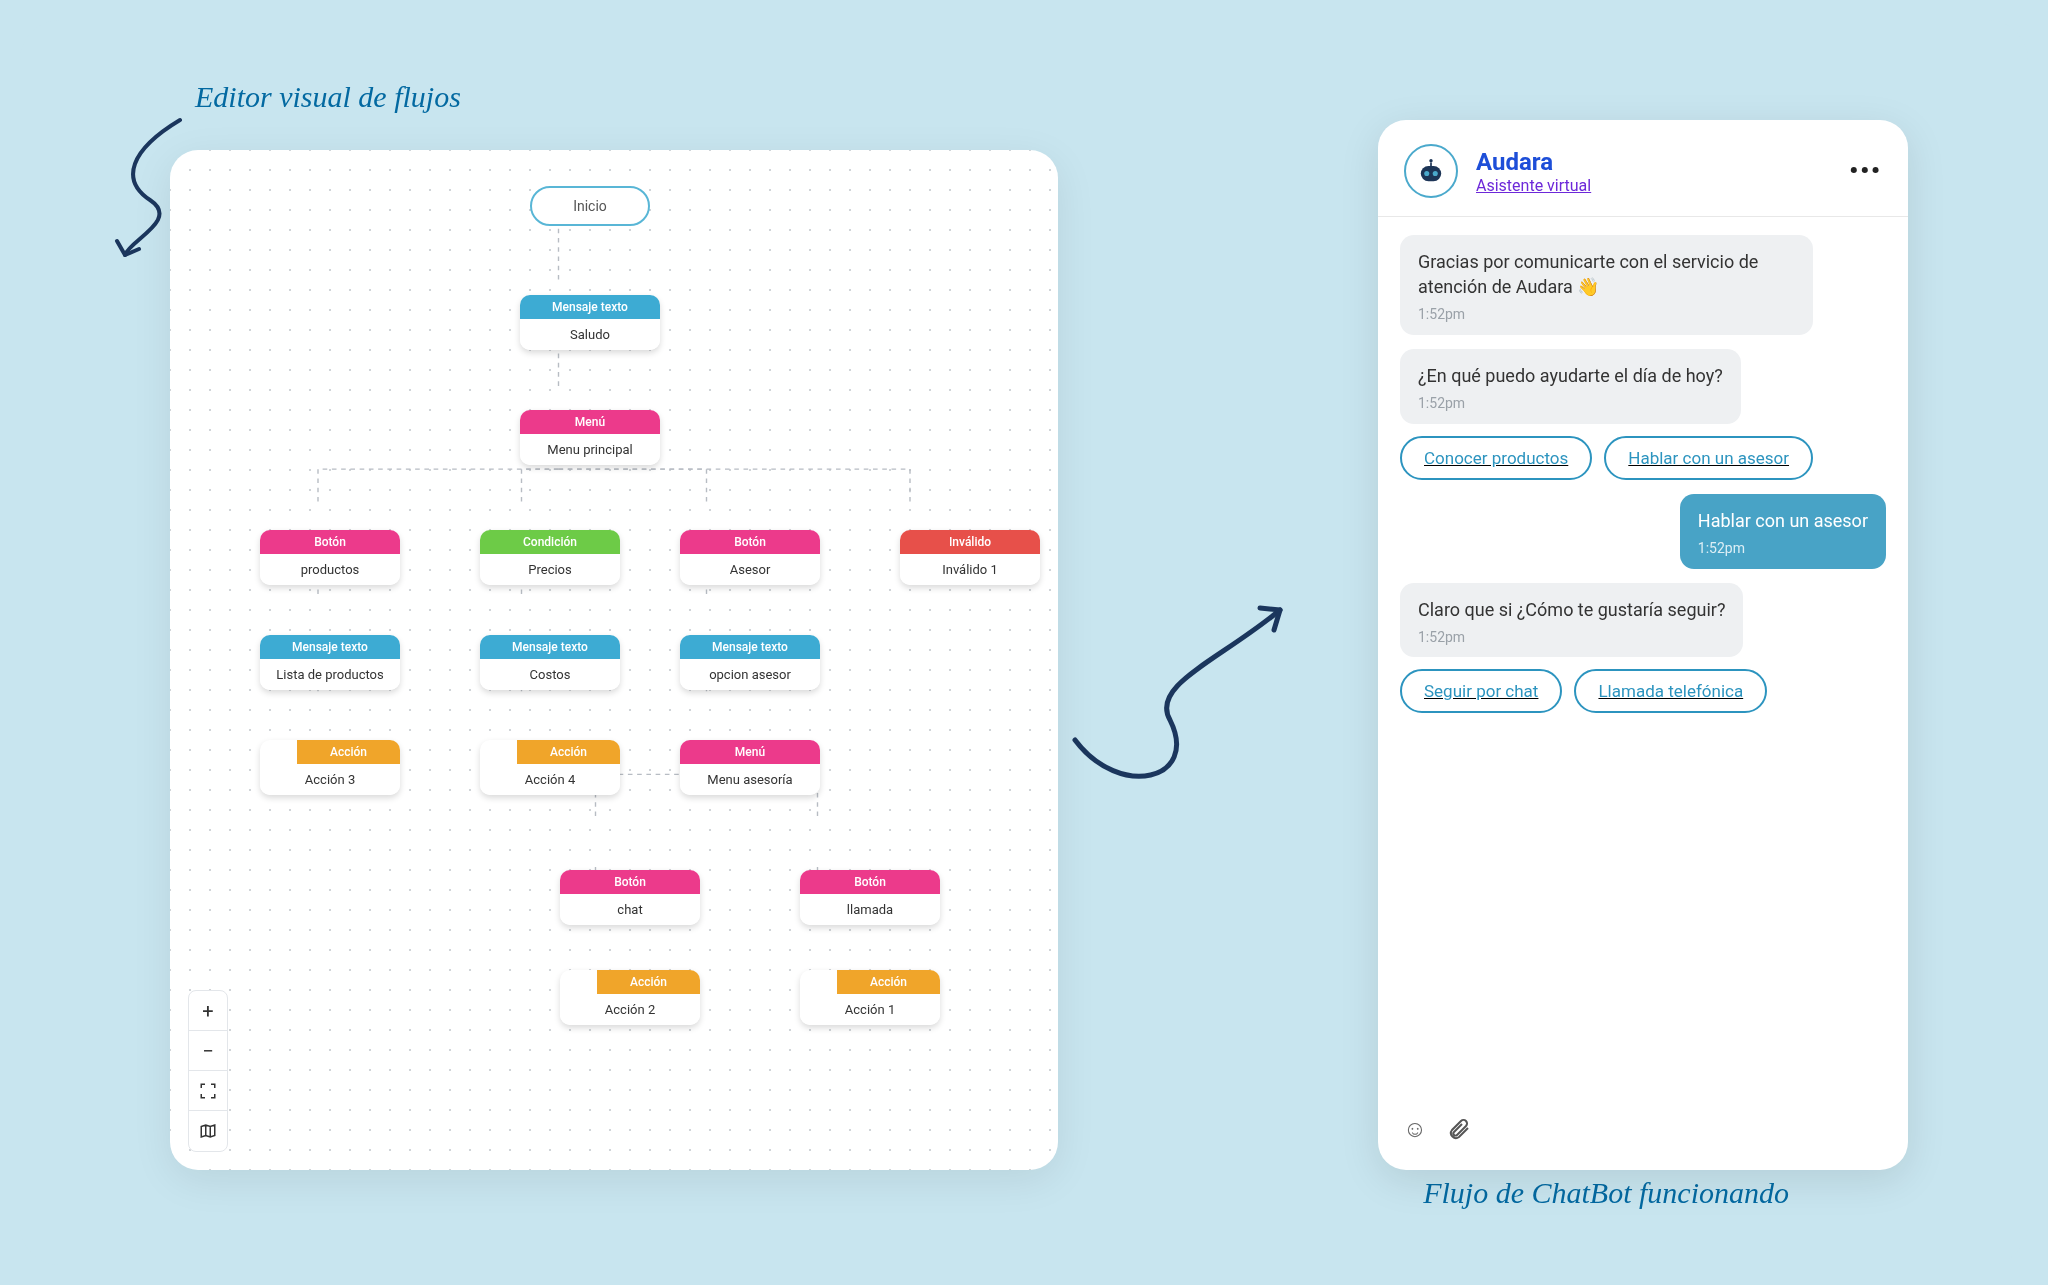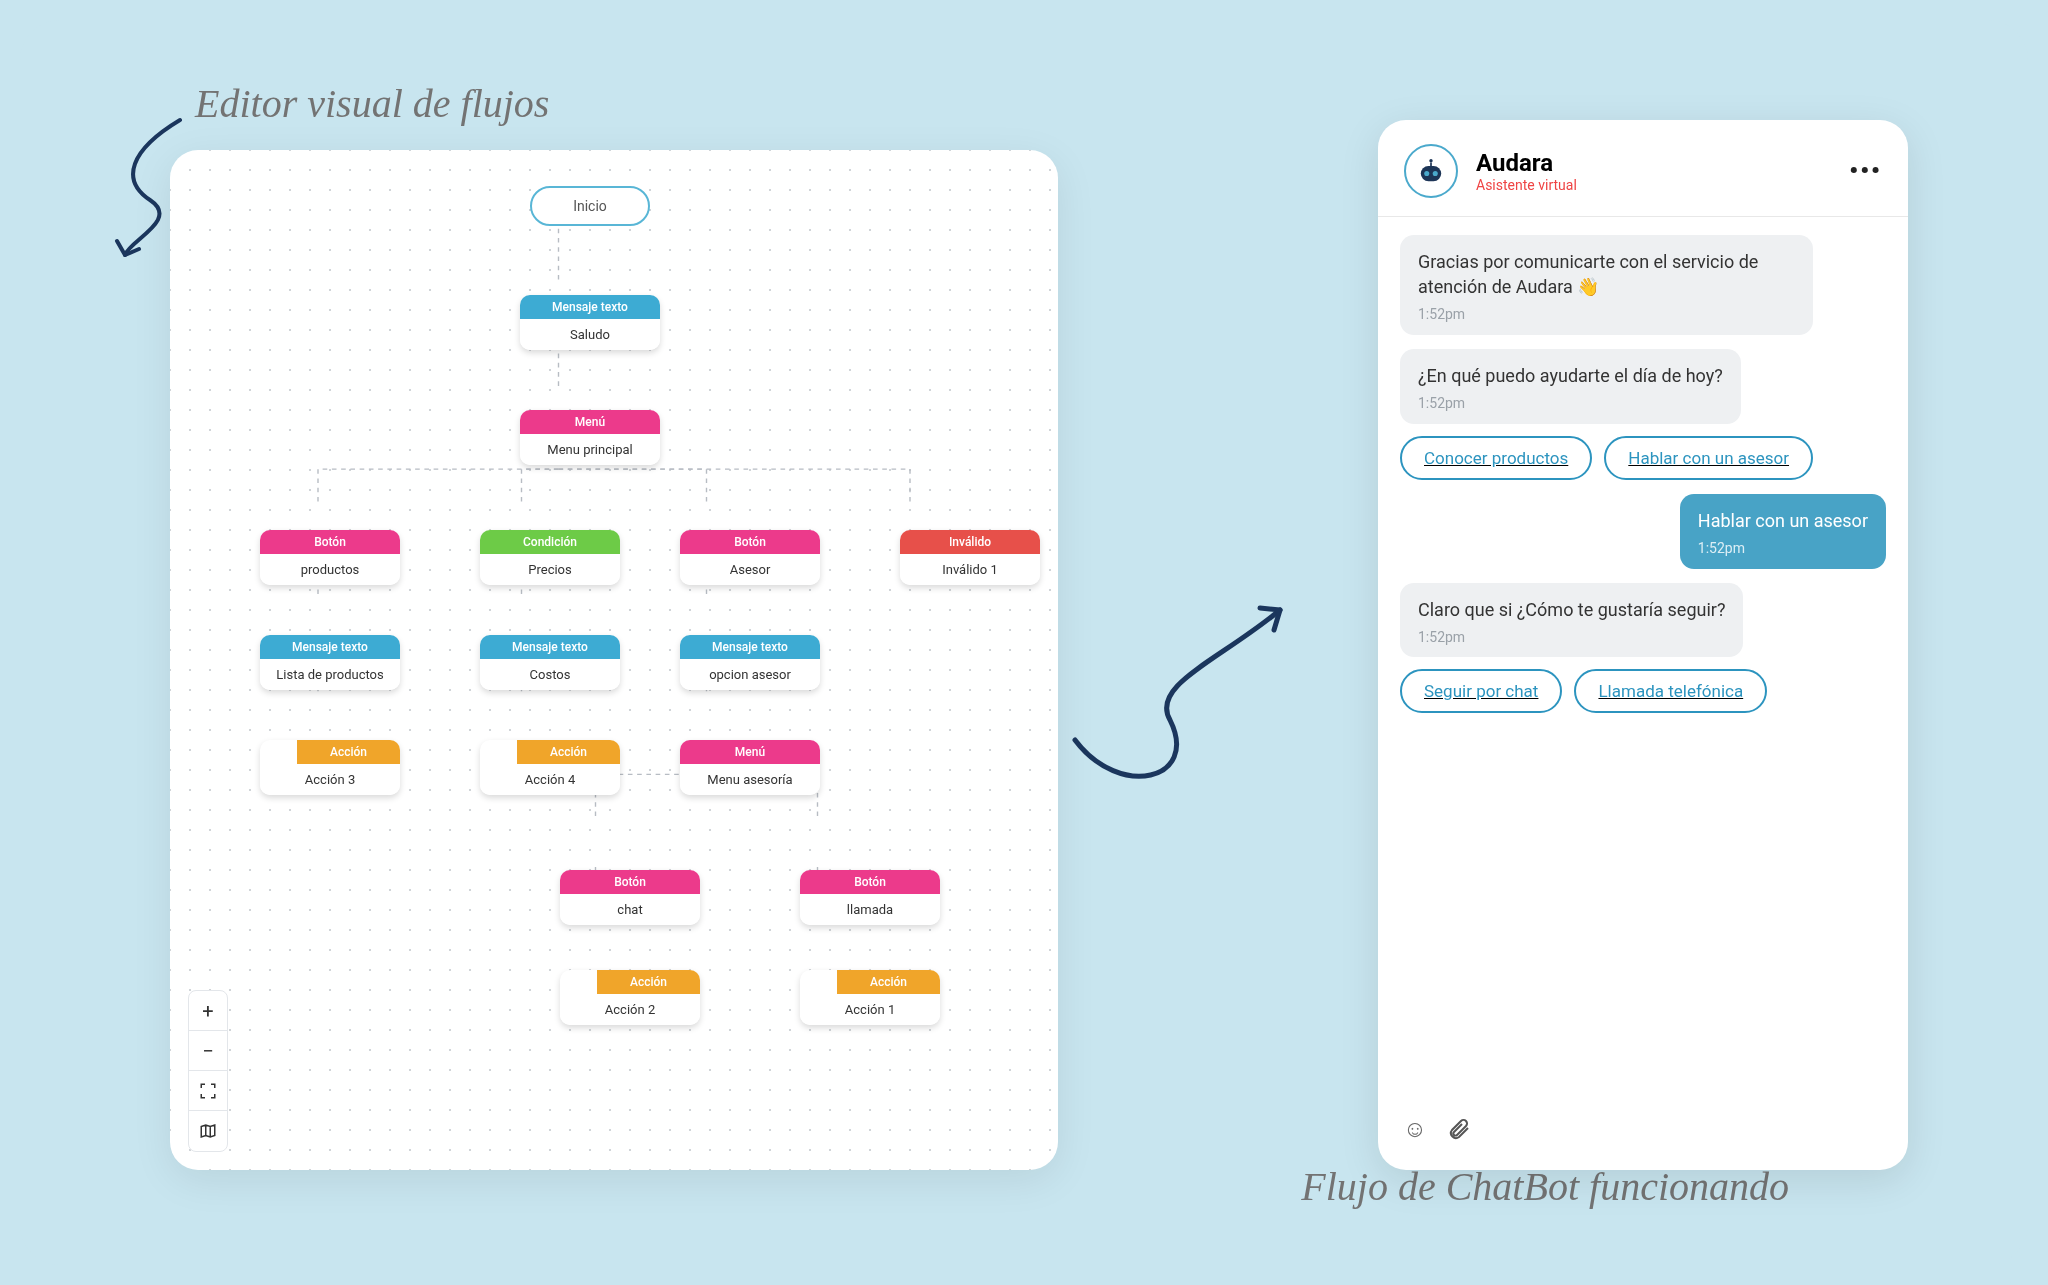--- a/index.html
+++ b/index.html
@@ -15,22 +15,22 @@
     position: absolute;
     inset: 20px;
     background: #c8e5ef;
     border-radius: 40px;
   }
 
   
   .handwritten {
     font-family: "Comic Sans MS", "Marker Felt", cursive;
     font-style: italic;
-    color: #737373;
-    font-size: 40px;
+    color: #0369a1;
+    font-size: 30px;
     position: absolute;
     font-weight: 500;
   }
   .hw-top { top: 60px; left: 175px; }
   .hw-bottom { bottom: 55px; right: 239px; }
 
   
   .arrow-top {
     position: absolute;
     top: 90px; left: 90px;
@@ -150,22 +150,22 @@
     border-bottom: 1px solid #e8e8e8;
     gap: 18px;
   }
   .avatar {
     width: 54px; height: 54px;
     border: 2px solid #4aa9cc;
     border-radius: 50%;
     display: flex; align-items: center; justify-content: center;
   }
   .avatar svg { width: 34px; height: 34px; }
-  .chat-title { font-size: 24px; font-weight: 700; color: #000000; }
-  .chat-subtitle { font-size: 14px; color: #ef4444; }
+  .chat-title { font-size: 24px; font-weight: 700; color: #1d4ed8; }
+  .chat-subtitle { font-size: 16px; color: #6d28d9; text-decoration: underline; }
   .more { margin-left: auto; font-size: 24px; font-weight: 900; letter-spacing: 2px; color: #222; cursor: pointer; }
 
   .chat-body {
     flex: 1;
     padding: 18px 22px;
     display: flex;
     flex-direction: column;
     gap: 14px;
     overflow-y: auto;
   }

